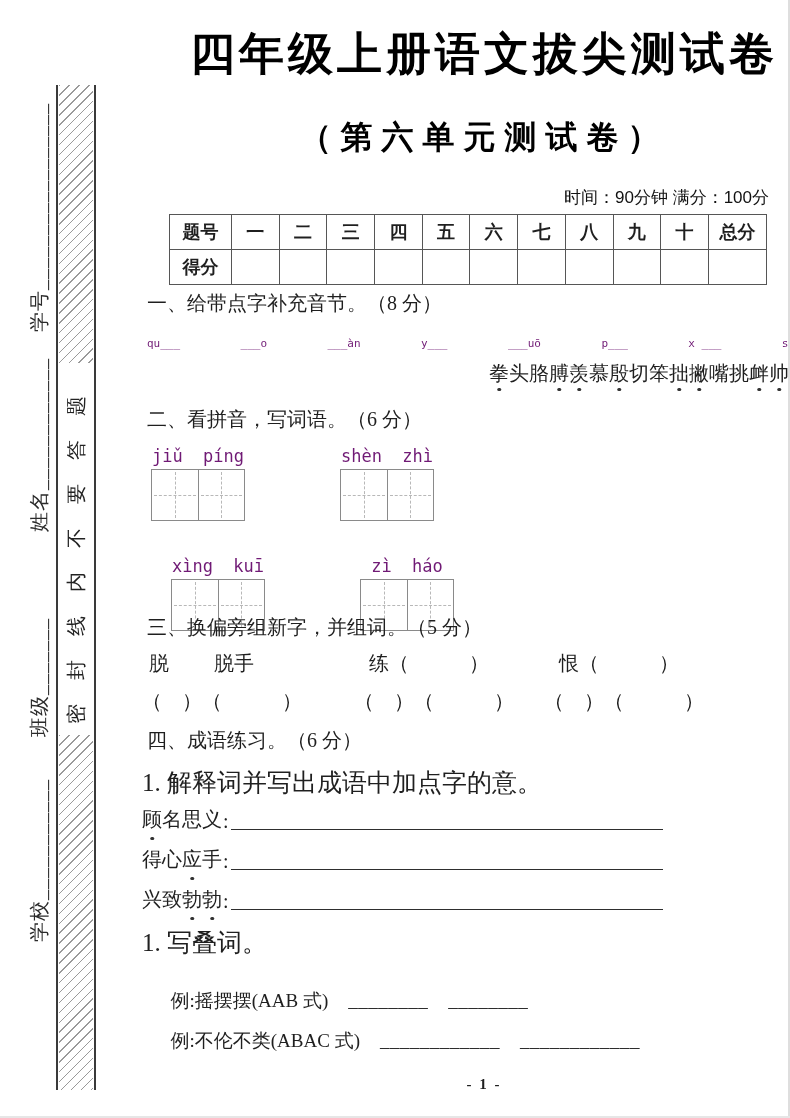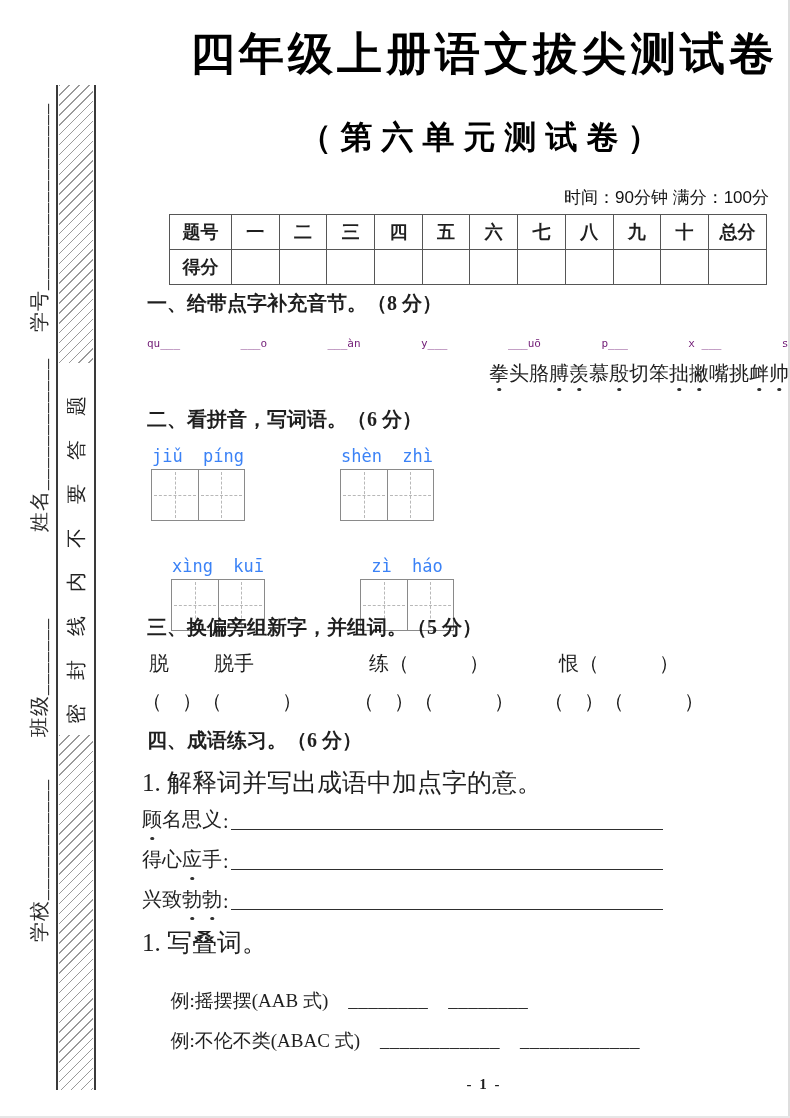--- a/index.html
+++ b/index.html
@@ -44,21 +44,21 @@
   }
   .meta{
     position:absolute;top:186px;right:60px;
     font-family:"Liberation Sans","DejaVu Sans",sans-serif;font-size:17px;color:#111;
   }
   .score-table{position:absolute;top:214px;left:30px;border-collapse:collapse;table-layout:fixed;width:597px;}
   .score-table td{
     border:1.6px solid #565656;height:34px;text-align:center;vertical-align:middle;
     font-size:18px;font-weight:bold;padding:0;
   }
-  .sec-head{position:absolute;left:8px;font-size:20px;font-weight:bold;white-space:nowrap;}
+  .sec-head{position:absolute;left:8px;font-size:20px;font-weight:normal;white-space:nowrap;}
   .sh1{top:290px;} .sh2{top:406px;} .sh3{top:614px;} .sh4{top:727px;}
 
   
   .pinyin-row{
     position:absolute;top:337px;left:8px;width:668px;display:flex;justify-content:space-between;
     font-family:"DejaVu Sans Mono","Liberation Mono",monospace;font-size:11px;white-space:pre;color:#701a75;
   }
   .words-row{position:absolute;top:360px;left:8px;width:662px;display:flex;justify-content:flex-end;font-size:20px;}
   .wp{white-space:pre;}
   .ed{position:relative;}
@@ -67,21 +67,21 @@
     width:3.5px;height:3.5px;background:#333;border-radius:50%;
   }
   .ed:empty::after{content:none;}
 
   
   .py-row{position:absolute;left:12px;display:flex;gap:95px;}
   .py-r1{top:446px;} .py-r2{top:556px;padding-left:20px;}
   .pg{width:94px;}
   .py{
     text-align:center;font-family:"DejaVu Sans Mono","Liberation Mono",monospace;
-    font-size:17px;white-space:pre;margin-bottom:3px;color:#3b82f6;
+    font-size:17px;white-space:pre;margin-bottom:3px;color:#701a75;
   }
   .grid{display:flex;border:1px solid #8a8a8a;width:92px;height:50px;background:#fff;}
   .gcell{position:relative;flex:1;}
   .gcell + .gcell{border-left:1px solid #8a8a8a;}
   .gcell::before{content:"";position:absolute;left:50%;top:2px;bottom:2px;border-left:1px dashed #b8b8b8;}
   .gcell::after{content:"";position:absolute;top:50%;left:2px;right:2px;border-top:1px dashed #b8b8b8;}
 
   
   .s3item{position:absolute;font-size:20px;white-space:pre;}
   .s3r1{top:650px;} .s3r2{top:688px;}

